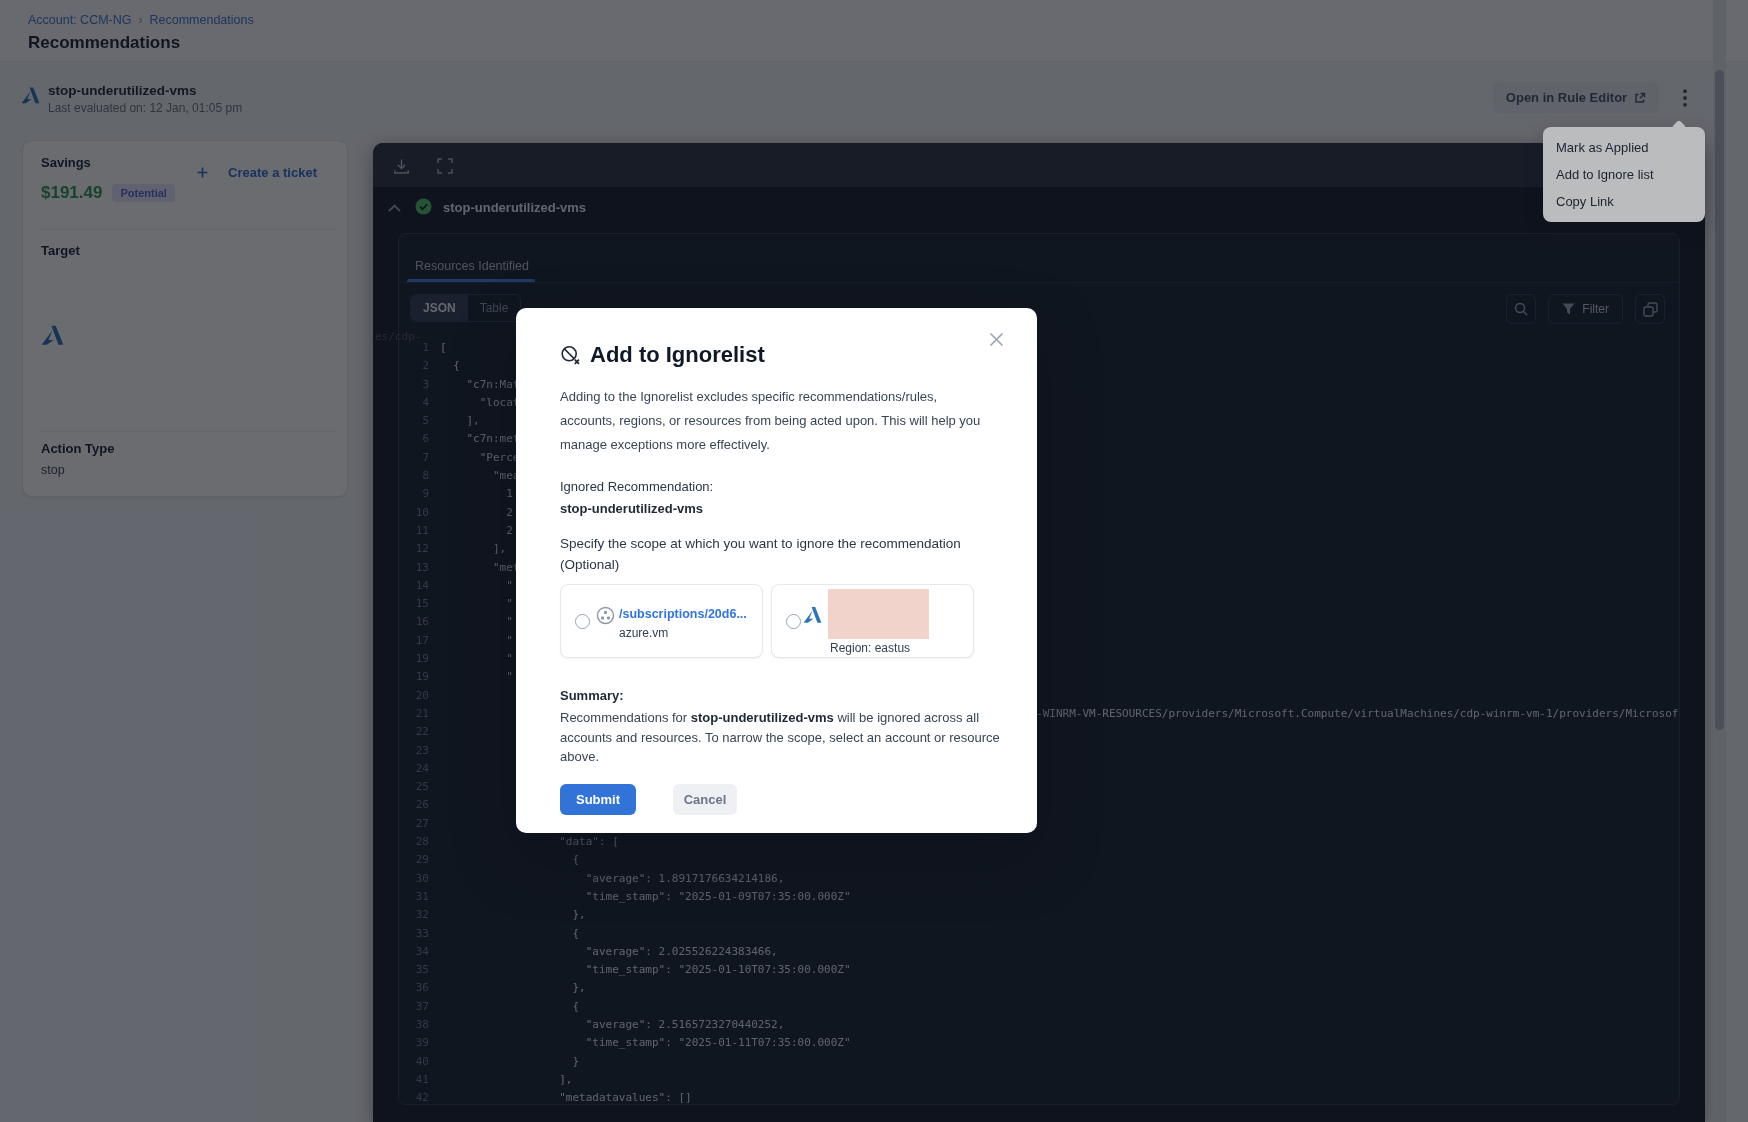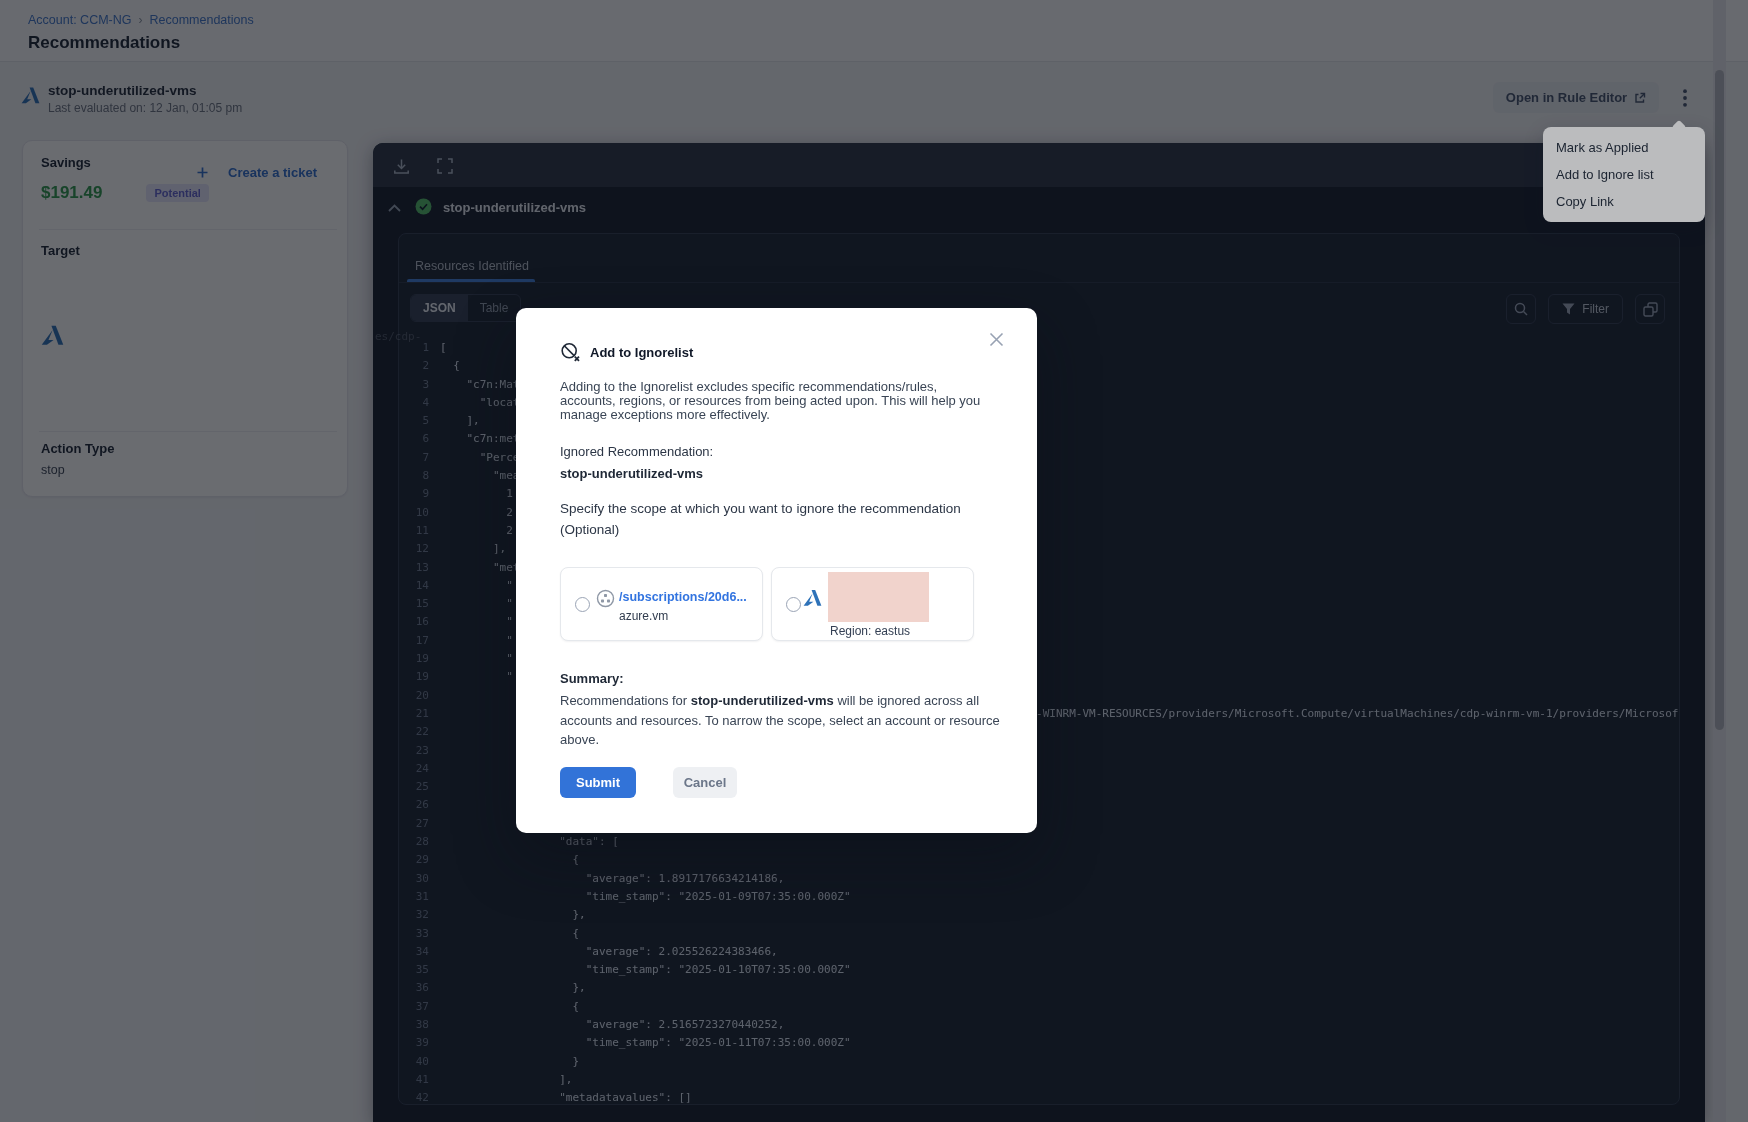--- a/index.html
+++ b/index.html
@@ -20,21 +20,21 @@
   .rh-sub  { position:absolute; left:48px; top:38px; font-size:12px; color:#6b7480; }
   .rule-editor-btn { position:absolute; left:1493px; top:19px; width:166px; height:31px; background:#e8eaef; border:none; border-radius:6px;
     font-family:inherit; font-size:13px; font-weight:600; color:#44546b; display:flex; align-items:center; justify-content:center; gap:7px; cursor:pointer; }
   .kebab-btn { position:absolute; left:1672px; top:22px; width:26px; height:26px; background:none; border:none; cursor:pointer; display:flex; align-items:center; justify-content:center; }
 
   
   .side-card { position:absolute; left:22px; top:140px; width:326px; height:357px; background:#ffffff; border:1px solid #e3e5e9; border-radius:10px; box-shadow:0 1px 2px rgba(16,24,40,.05); }
   .sc-savings-label { position:absolute; left:18px; top:14px; font-size:13px; font-weight:600; color:#1a2433; }
   .sc-amount-row { position:absolute; left:18px; top:42px; display:flex; align-items:center; gap:10px; }
   .sc-amount { font-size:17px; font-weight:bold; color:#2f9a4d; }
-  .sc-badge { background:#e7e7fb; color:#6163cf; font-size:11px; font-weight:600; padding:3px 8px; border-radius:4px;margin-left:34px; }
+  .sc-badge { background:#e7e7fb; color:#6163cf; font-size:11px; font-weight:600; padding:3px 8px; border-radius:4px; }
   .sc-ticket { position:absolute; right:30px; top:24px; background:none; border:none; font-family:inherit; color:#2f6fce; font-size:13px; font-weight:600; display:flex; align-items:center; gap:20px; cursor:pointer; }
   .sc-hr { position:absolute; left:16px; right:10px; border:none; border-top:1px solid #eceef0; }
   .sc-target-label { position:absolute; left:18px; top:102px; font-size:13px; font-weight:600; color:#1a2433; }
   .sc-target-azure { position:absolute; left:18px; top:184px; }
   .sc-action-label { position:absolute; left:18px; top:300px; font-size:13px; font-weight:600; color:#1a2433; }
   .sc-action-value { position:absolute; left:18px; top:322px; font-size:12.5px; color:#3c4654; }
 
   
   .dark-panel { position:absolute; left:373px; top:143px; width:1332px; height:979px; background:#151d2b; border-radius:10px 10px 0 0; box-shadow:0 4px 18px rgba(10,15,25,.35); }
   .dp-toolbar { position:absolute; left:0; top:0; width:100%; height:44px; background:#2b3545; border-radius:10px 10px 0 0; }
@@ -71,26 +71,26 @@
   .overlay-1 { position:absolute; inset:0; background:rgba(10,14,22,.46); z-index:40; }
   .overlay-2 { position:absolute; inset:0; background:rgba(10,14,22,.28); z-index:60; }
 
   .kebab-menu { position:absolute; left:1543px; top:127px; width:162px; background:#ffffff; border-radius:8px; box-shadow:0 6px 20px rgba(16,24,40,.18); z-index:50; padding:7px 0; }
   .kebab-notch { position:absolute; left:131px; top:-5px; width:10px; height:10px; background:#ffffff; transform:rotate(45deg); border-radius:2px; }
   .menu-item { padding:6px 13px; font-size:13px; color:#26303f; cursor:pointer; }
 
   .modal { position:absolute; left:516px; top:308px; width:521px; height:525px; background:#ffffff; border-radius:10px; box-shadow:0 24px 60px rgba(10,15,25,.45); z-index:70; padding:0 44px; }
   .modal-close { position:absolute; right:26px; top:20px; width:22px; height:22px; background:none; border:none; cursor:pointer; }
   .modal-title-row { display:flex; align-items:center; gap:9px; margin-top:34px; }
-  .modal-title { font-size:13px; font-weight:bold; color:#101828; }
-  .modal-desc { margin-top:17px; width:436px; font-size:13px; line-height:14px; color:#3a4555; }
+  .modal-title { font-size:22px; font-weight:bold; color:#101828; }
+  .modal-desc { margin-top:17px; width:436px; font-size:13px; line-height:24px; color:#3a4555; }
   .ignored-label { margin-top:22px; font-size:13px; font-weight:500; color:#2c3646; }
   .ignored-value { margin-top:7px; font-size:13px; font-weight:bold; color:#1f2836; }
   .scope-label { margin-top:17px; width:442px; font-size:13.5px; line-height:21px; font-weight:500; color:#2c3646; }
-  .scope-cards { margin-top:27px; display:flex; gap:8px; }
+  .scope-cards { margin-top:9px; display:flex; gap:8px; }
   .scope-card { position:relative; width:203px; height:74px; background:#fff; border:1px solid #e5e8ec; border-radius:8px; box-shadow:0 1px 2px rgba(16,24,40,.06); cursor:pointer; }
   .radio { position:absolute; left:14px; top:29px; width:15px; height:15px; border:1.5px solid #9aa4b5; border-radius:50%; background:#fff; cursor:pointer; }
   .sub-icon { position:absolute; left:35px; top:21px; }
   .card-link { position:absolute; left:58px; top:22px; font-size:12.5px; font-weight:600; color:#3274e0; cursor:pointer; }
   .card-sub { position:absolute; left:58px; top:41px; font-size:12px; color:#313c4e; }
   .card-azure { position:absolute; left:31px; top:21px; }
   .redaction { position:absolute; left:56px; top:4px; width:101px; height:50px; background:#f1d3cc; }
   .card-region { position:absolute; left:58px; top:56px; font-size:12px; color:#344054; }
   .summary-label { margin-top:30px; font-size:13px; font-weight:600; color:#1f2836; }
   .summary-text { margin-top:5px; width:442px; font-size:13px; line-height:19.5px; color:#3a4555; }

